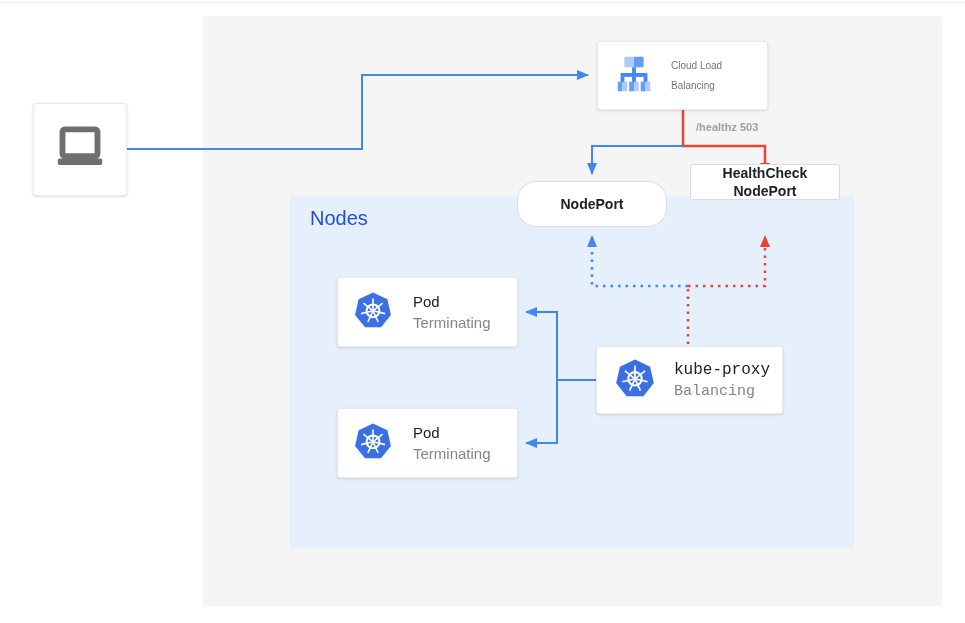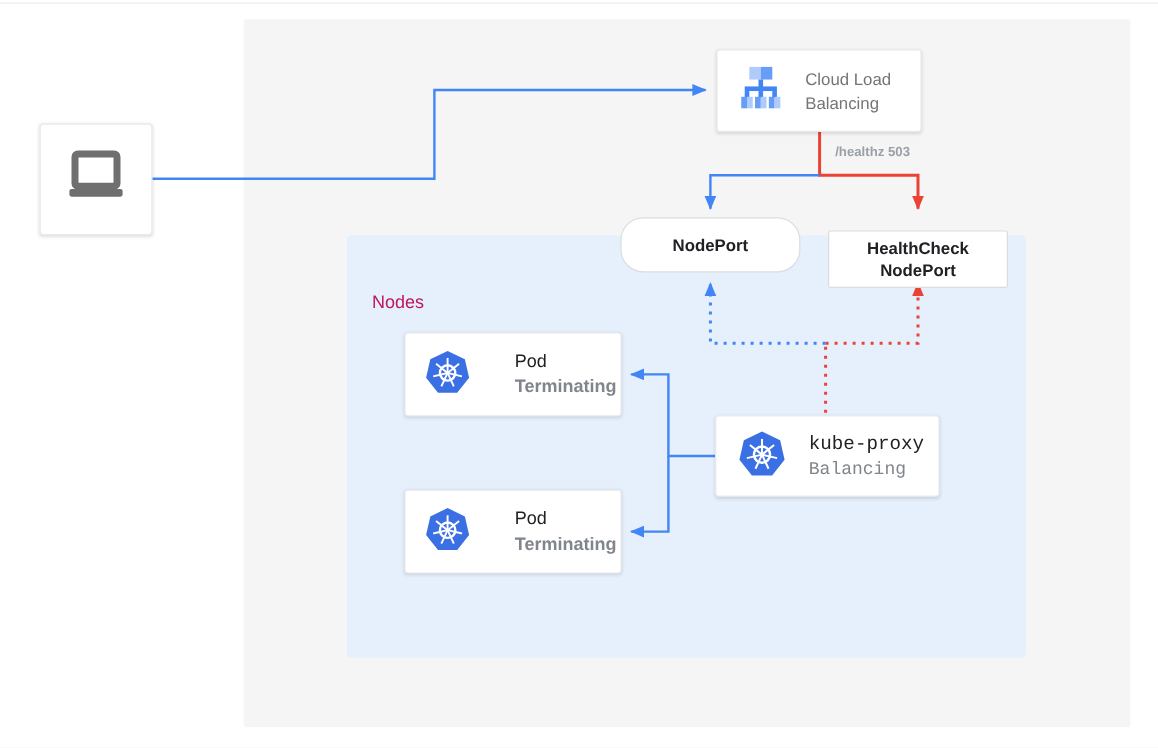--- a/index.html
+++ b/index.html
@@ -4,48 +4,48 @@
 <style>
   * { margin:0; padding:0; box-sizing:border-box; }
   html,body { width:965px; height:623px; }
   body { background:#ffffff; font-family:"Liberation Sans", sans-serif; position:relative; overflow:hidden; }
 
   .top-border { position:absolute; left:0; top:2px; width:965px; height:1px; background:#ececec; }
 
   .panel { position:absolute; left:203px; top:16px; width:739px; height:590px; background:#f5f5f5; border-radius:2px; }
 
   .nodes-box { position:absolute; left:289px; top:196px; width:566px; height:352px; background:#e6f0fc; border-radius:4px; }
-  .nodes-label { position:absolute; left:310px; top:207px; font-size:15px; color:#be185d;margin-top:37px; }
+  .nodes-label { position:absolute; left:310px; top:207px; font-size:20px; color:#1d4ed8; }
 
   svg.wires { position:absolute; left:0; top:0; width:965px; height:623px; pointer-events:none; }
 
   .card { position:absolute; background:#ffffff; border:1px solid #e8eaed; border-radius:3px;
           box-shadow:0 1px 3px rgba(0,0,0,0.13); display:flex; align-items:center; }
   .laptop-card { left:33px; top:103px; width:94px; height:93px; justify-content:center; }
 
   .clb-card { left:597px; top:41px; width:171px; height:69px; padding-left:13px; }
-  .clb-text { margin-left:14px; font-size:14px; line-height:20px; color:#757575; width:84px; }
+  .clb-text { margin-left:14px; font-size:10px; line-height:20px; color:#757575; width:84px; }
 
-  .pod-card { left:337px; width:181px; height:70px; padding-left:15px;gap:16px; }
+  .pod-card { left:337px; width:181px; height:70px; padding-left:15px; }
   .pod-card.p1 { top:277px; }
   .pod-card.p2 { top:408px; }
   .pod-text { margin-left:20px; }
   .pod-title { font-size:15px; line-height:21px; color:#212121; }
-  .pod-status { font-size:15px; line-height:21px; color:#80868b;font-weight:bold; }
+  .pod-status { font-size:15px; line-height:21px; color:#80868b; }
 
   .kp-card { left:596px; top:346px; width:187px; height:68px; padding-left:17px;font-family:Liberation Mono, monospace; }
   .kp-text { margin-left:18px; }
   .kp-title { font-size:16px; line-height:22px; color:#212121; }
   .kp-subtitle { font-size:15px; line-height:21px; color:#80868b; }
 
   .port-box { position:absolute; background:#ffffff; border:1px solid #dadce0; border-radius:2px;
               display:flex; align-items:center; justify-content:center; text-align:center;
               font-weight:bold; font-size:14px; color:#202124; line-height:1.3; }
   .nodeport-box { left:517px; top:181px; width:150px; height:46px;border-radius:19px; }
-  .hc-nodeport-box { left:690px; top:192px; width:150px; height:48px; padding:0 18px; }
+  .hc-nodeport-box { left:690px; top:164px; width:150px; height:36px; padding:0 18px; }
 
   .healthz-label { position:absolute; left:696px; top:121px; font-size:11px; font-weight:bold; color:#9aa0a6; }
 </style>
 </head>
 <body>
 
 <div class="top-border"></div>
 
 <div class="panel"></div>
 

